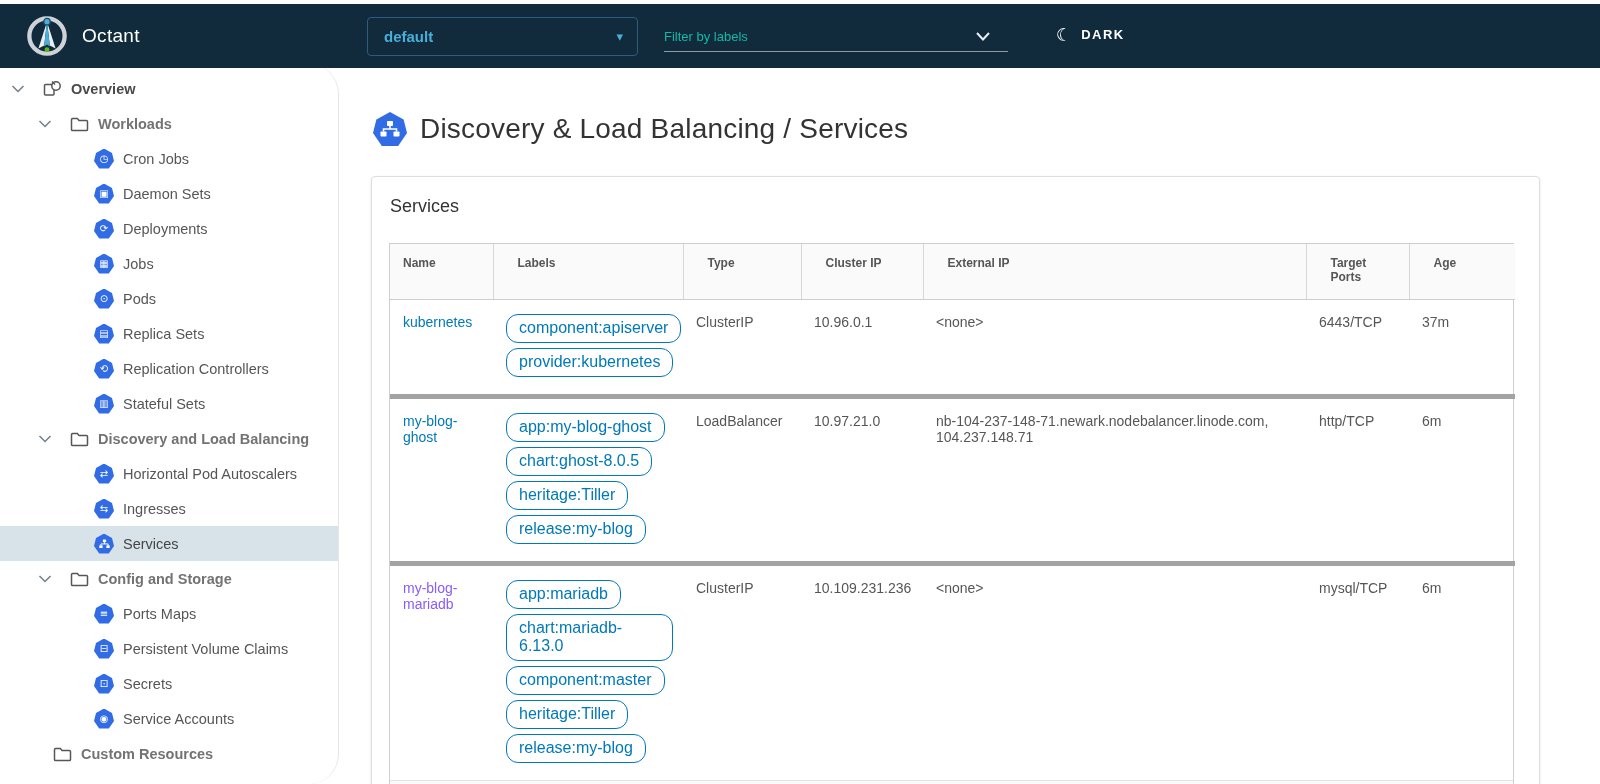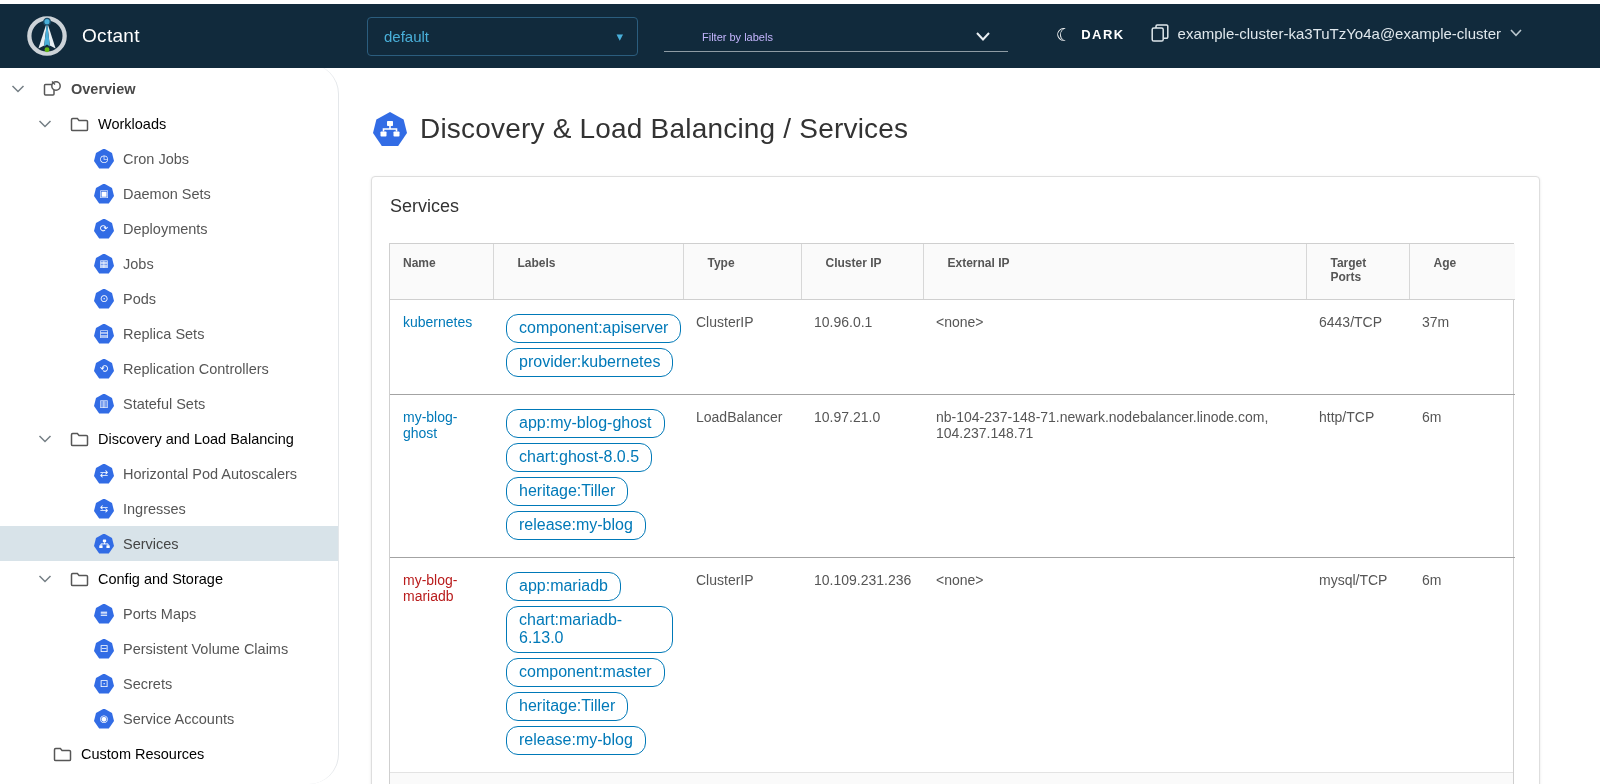--- a/index.html
+++ b/index.html
@@ -8,47 +8,47 @@
 
   
   .topbar { position:absolute; left:0; top:4px; width:1600px; height:64px;
             background:#112a3c; display:flex; align-items:center; z-index:10; }
   .brand { display:flex; align-items:center; margin-left:26px; gap:14px; }
   .brand-name { color:#fff; font-size:19px; letter-spacing:.3px; }
 
   .ns-select { position:absolute; left:367px; top:13px; width:271px; height:39px;
                border:1px solid #2b5d7e; border-radius:4px; display:flex;
                align-items:center; padding:0 14px 0 16px; cursor:pointer; }
-  .ns-select .val { color:#49afd9; font-size:15px; flex:1; }
+  .ns-select .val { color:#49afd9; font-size:15px; flex:1;font-weight:bold; }
   .ns-caret { color:#49afd9; font-size:13px; }
 
   .label-filter { position:absolute; left:664px; top:18px; width:344px; height:30px;
                   border-bottom:1px solid #8e9ba4; display:flex; align-items:center; }
-  .label-filter .ph { color:#c4b5fd; font-size:11px; flex:1;margin-left:38px; }
+  .label-filter .ph { color:#14b8a6; font-size:13px; flex:1; }
   .filter-caret { color:#e9eef2; margin-right:18px; }
 
   .theme-toggle { position:absolute; left:1056px; top:20px; display:flex;
                   align-items:center; gap:9px; color:#fff; cursor:pointer; }
   .moon { font-size:18px; color:#fff; font-family:"DejaVu Sans",sans-serif; }
   .theme-label { font-size:13px; font-weight:bold; letter-spacing:1.5px; }
 
   .cluster-select { position:absolute; right:78px; top:20px; display:flex;
                     align-items:center; gap:9px; cursor:pointer; }
   .cluster-name { color:#dfe7ec; font-size:15px; }
 
   
   .sidebar { position:absolute; left:0; top:64px; width:339px; height:720px;
              background:#fff; border-right:1px solid #e4e7ea; padding-top:7px;
              overflow:hidden;border-radius:30px; }
   .nav-row { height:35px; display:flex; align-items:center; font-size:14.5px;
              color:#565656; cursor:pointer; white-space:nowrap; }
   .nav-row.sel { background:#d8e3e9; color:#454545; }
   .nav-row .chev { width:16px; display:flex; justify-content:center; color:#747e84; }
   .nav-row.lv0 { padding-left:10px; font-weight:bold; color:#494949; }
-  .nav-row.lv1 { padding-left:37px; font-weight:normal; color:#000000; }
+  .nav-row.lv1 { padding-left:37px; font-weight:bold; color:#737373; }
   .nav-row.lv1.nochev { padding-left:53px; }
   .nav-row.lv2 { padding-left:94px; }
   .nav-row .chev { margin-right:17px; }
   .nav-row .nicon { margin-right:9px; }
 
   .res-icon { width:20px; height:20px; background:#326ce5; color:#fff;
               display:flex; align-items:center; justify-content:center;
               font-size:10px; font-family:"DejaVu Sans",sans-serif;
               clip-path:polygon(50% 0%, 90% 22%, 100% 62%, 74% 100%, 26% 100%, 0% 62%, 10% 22%); }
   .outline-icon { display:flex; }
@@ -69,23 +69,23 @@
   .card-title { font-size:18px; color:#333; font-weight:400; margin:4px 0 26px 1px; }
 
   .grid { width:1125px; border:1px solid #cfcfcf; }
   table { border-collapse:collapse; table-layout:fixed; width:1125px; }
   thead th { background:#fafafa; font-size:12px; font-weight:bold; color:#565656;
              text-align:left; padding:12px 10px 12px 13px; vertical-align:top;
              border-bottom:1px solid #cfcfcf; height:55px; }
   thead th + th { border-left:1px solid #d7d7d7;padding-left:24px; }
   tbody td { font-size:14px; color:#565656; padding:14px 10px 12px 13px;
              vertical-align:top; }
-  tbody tr + tr td { border-top:1px solid #a3a3a3; }
+  tbody tr + tr td { border-top:5px solid #a3a3a3; }
   td a { color:#0079b8; text-decoration:none; }
-  td a.visited { color:#b91c1c; }
+  td a.visited { color:#8b5cf6; }
   .badge-wrap { margin-bottom:5px; }
   .badge { display:inline-block; border:1px solid #0079b8; color:#0079b8;
            font-size:16px; padding:4px 12px 5px; border-radius:12px; cursor:pointer; }
 
   .grid-footer { border-top:1px solid #e3e3e3; background:#fafafa; height:44px;
                  display:flex; align-items:center; justify-content:flex-end;
                  font-size:13px; color:#565656; padding-right:8px; }
   .ipp-label { margin-right:36px; }
   .ipp-select { display:flex; align-items:center; gap:16px;
                 border-bottom:1px solid #9a9a9a; padding:2px 6px 4px 10px;
@@ -119,30 +119,20 @@
     <svg class="filter-caret" width="14" height="9" viewBox="0 0 14 9">
       <polyline points="1,1 7,7.5 13,1" fill="none" stroke="#e9eef2" stroke-width="2"></polyline>
     </svg>
   </div>
 
   <div class="theme-toggle">
     <span class="moon">☾</span>
     <span class="theme-label">DARK</span>
   </div>
 
-  <div class="cluster-select">
-    <svg width="18" height="18" viewBox="0 0 18 18">
-      <rect x="1.2" y="4" width="11" height="13" rx="1.6" fill="none" stroke="#dfe7ec" stroke-width="1.5"></rect>
-      <path d="M5 4 V2.2 A1.2 1.2 0 0 1 6.2 1 H15.6 A1.2 1.2 0 0 1 16.8 2.2 V13 A1.2 1.2 0 0 1 15.6 14.2 H13" fill="none" stroke="#dfe7ec" stroke-width="1.5"></path>
-    </svg>
-    <span class="cluster-name">example-cluster-ka3TuTzYo4a@example-cluster</span>
-    <svg width="12" height="8" viewBox="0 0 12 8">
-      <polyline points="1,1 6,6.3 11,1" fill="none" stroke="#b9c6cd" stroke-width="1.6"></polyline>
-    </svg>
-  </div>
 </div>
 
 <nav class="sidebar" id="sidebar">
     <div class="nav-row lv0">
       <svg class="chev" width="13" height="8" viewBox="0 0 13 8">
         <polyline points="1,1 6.5,6.5 12,1" fill="none" stroke="#747e84" stroke-width="1.5"></polyline>
       </svg>
       <span class="nicon outline-icon">
         <svg width="19" height="17" viewBox="0 0 19 17">
           <rect x="1.5" y="4.5" width="9.5" height="10.5" rx="1" fill="none" stroke="#565656" stroke-width="1.5"></rect>

